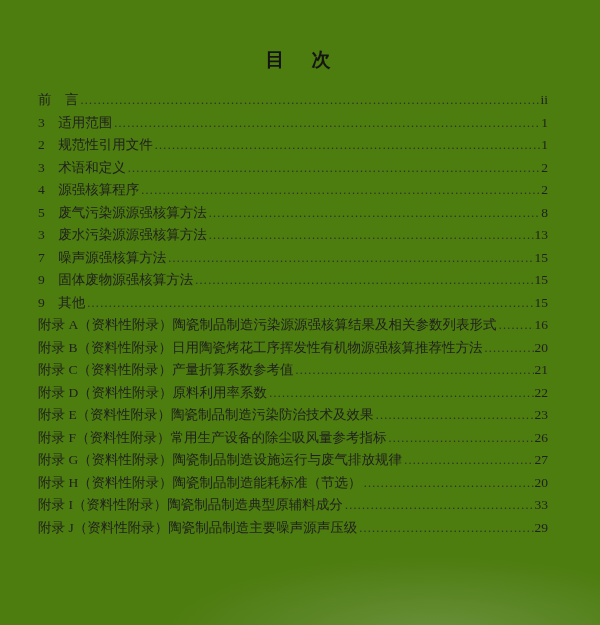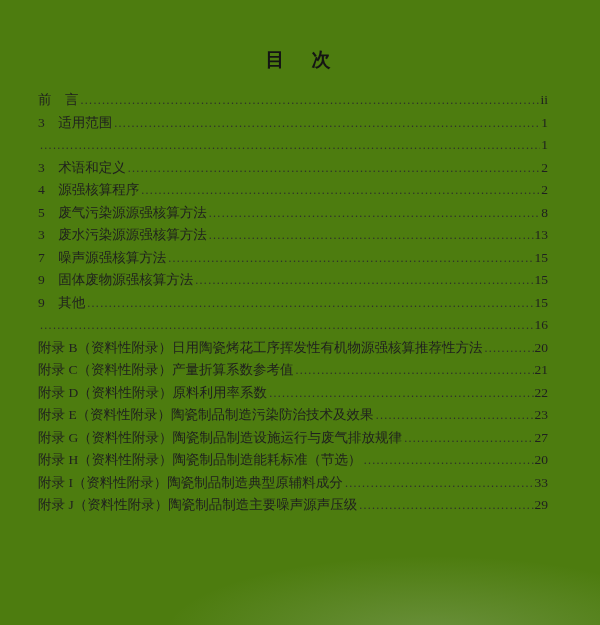--- a/index.html
+++ b/index.html
@@ -93,20 +93,21 @@
     <span class="pg">ii</span>
   </div>
 
   <div class="row">
     <span class="label">3　适用范围</span>
     <span class="dots"></span>
     <span class="pg">1</span>
   </div>
 
   <div class="row">
+    <span class="label">2　规范性引用文件</span>
     <span class="dots"></span>
     <span class="pg">1</span>
   </div>
 
   <div class="row">
     <span class="label">3　术语和定义</span>
     <span class="dots"></span>
     <span class="pg">2</span>
   </div>
 
@@ -140,20 +141,21 @@
     <span class="pg">15</span>
   </div>
 
   <div class="row">
     <span class="label">9　其他</span>
     <span class="dots"></span>
     <span class="pg">15</span>
   </div>
 
   <div class="row">
+    <span class="label">附录 A（资料性附录）陶瓷制品制造污染源源强核算结果及相关参数列表形式</span>
     <span class="dots"></span>
     <span class="pg">16</span>
   </div>
 
   <div class="row">
     <span class="label">附录 B（资料性附录）日用陶瓷烤花工序挥发性有机物源强核算推荐性方法</span>
     <span class="dots"></span>
     <span class="pg">20</span>
   </div>
 
@@ -168,20 +170,25 @@
     <span class="dots"></span>
     <span class="pg">22</span>
   </div>
 
   <div class="row">
     <span class="label">附录 E（资料性附录）陶瓷制品制造污染防治技术及效果</span>
     <span class="dots"></span>
     <span class="pg">23</span>
   </div>
 
+  <div class="row">
+    <span class="label">附录 F（资料性附录）常用生产设备的除尘吸风量参考指标</span>
+    <span class="dots"></span>
+    <span class="pg">26</span>
+  </div>
 
   <div class="row">
     <span class="label">附录 G（资料性附录）陶瓷制品制造设施运行与废气排放规律</span>
     <span class="dots"></span>
     <span class="pg">27</span>
   </div>
 
   <div class="row">
     <span class="label">附录 H（资料性附录）陶瓷制品制造能耗标准（节选）</span>
     <span class="dots"></span>

